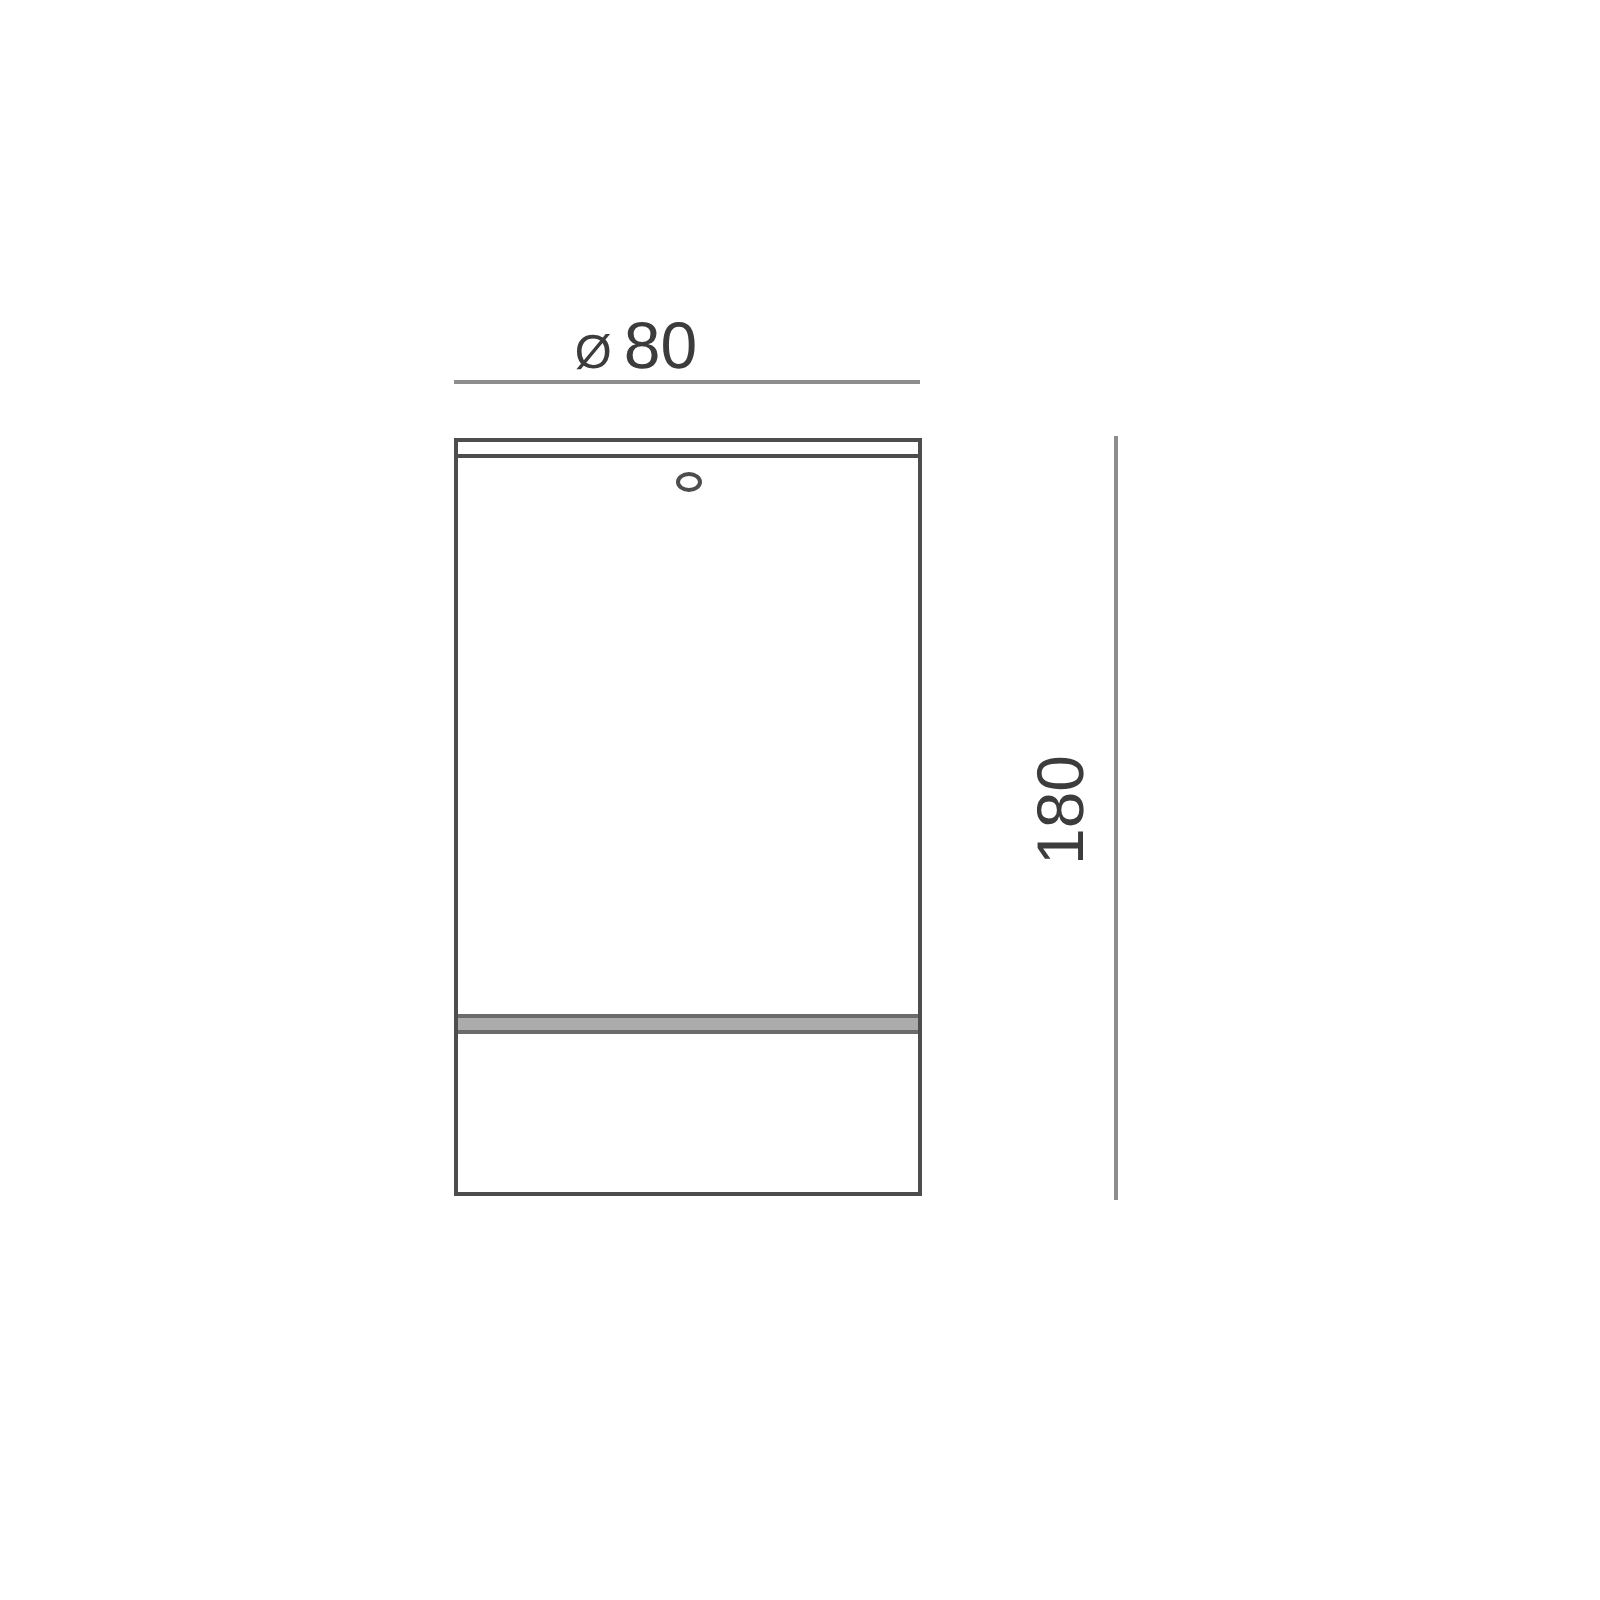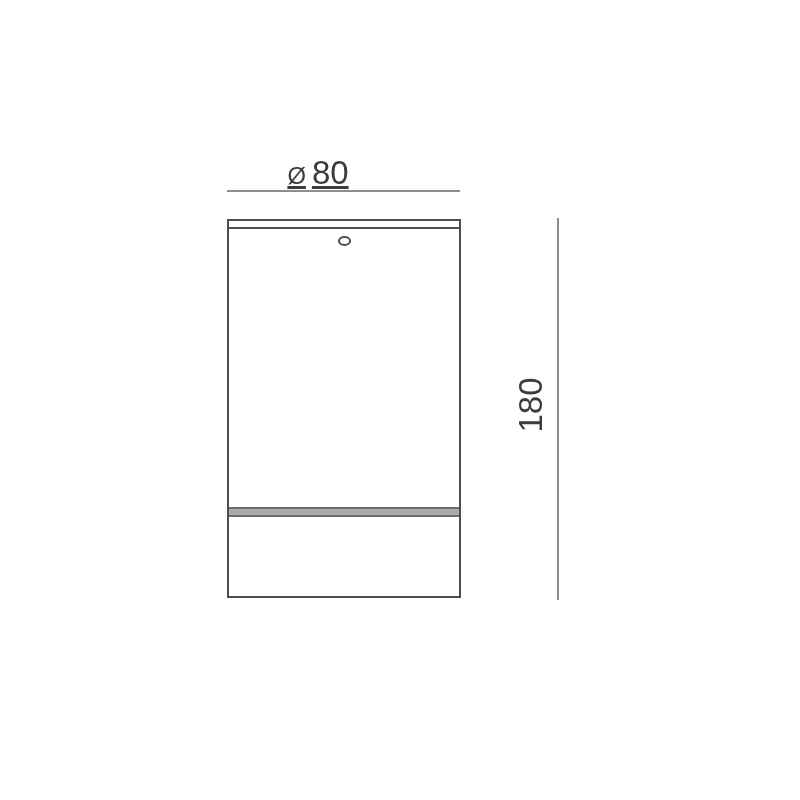--- a/index.html
+++ b/index.html
@@ -20,21 +20,20 @@
     position: absolute;
     color: var(--label-text, #3c3c3c);
     font-size: 33px;
     line-height: 1;
     white-space: nowrap;
   }
   .dim-label.dia {
     left: 318px;
     top: 156px;
     transform: translateX(-50%);
-    text-decoration: underline;
   }
   .dia-symbol {
     font-size: 0.72em;
     margin-right: 6px;
   }
   .dim-label.height {
     left: 530px;
     top: 405px;
     transform: translate(-50%, -50%) rotate(-90deg);
   }

